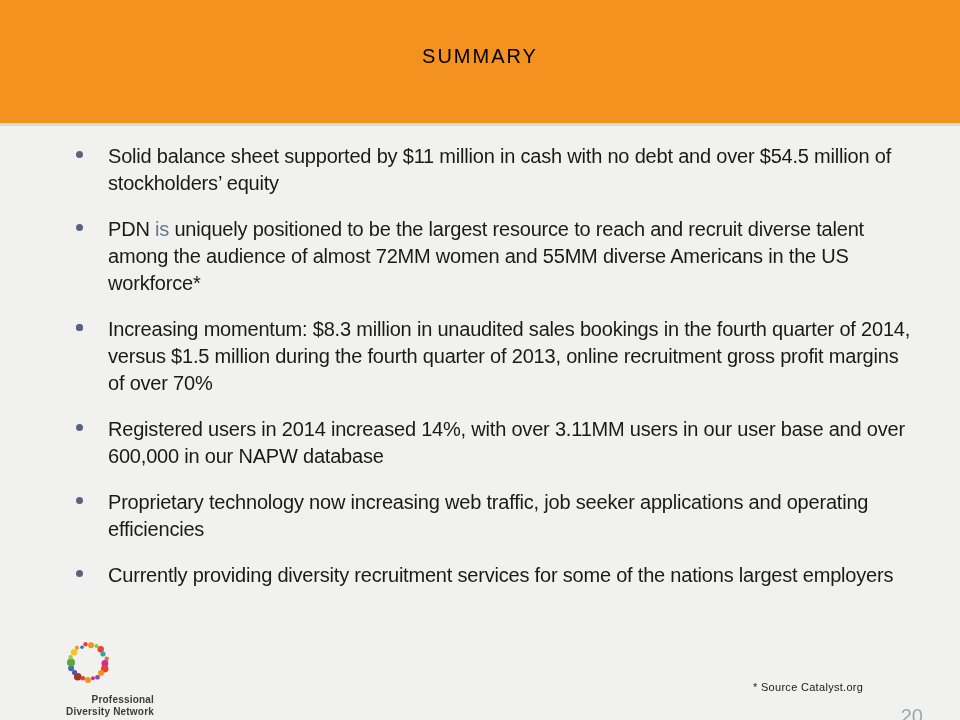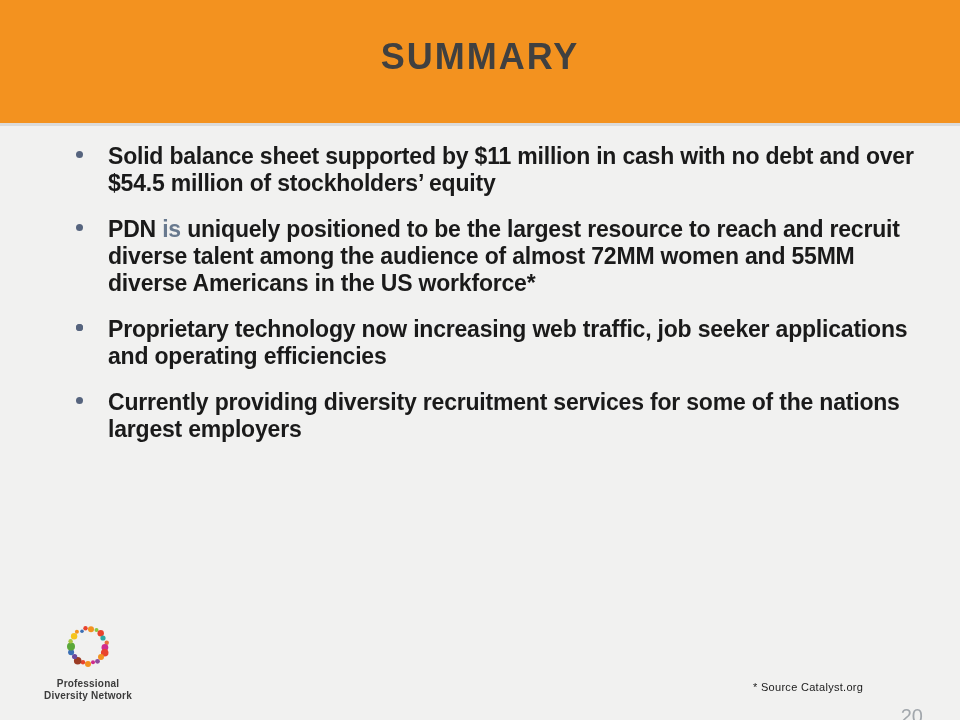--- a/index.html
+++ b/index.html
@@ -21,62 +21,61 @@
     top: 0; left: 0; right: 0;
     height: 123px;
     background: var(--header-orange, #F3921F);
     border-bottom: 3px solid var(--divider, #DBDBDB);
     display: flex;
     align-items: center;
     justify-content: center;
   }
   .header h1 {
     margin: 0 0 10px 0;
-    color: #404040;
-    font-size: 36px;
-    font-weight: 700;
+    color: #000000;
+    font-size: 20px;
+    font-weight: 400;
     letter-spacing: 2px;
   }
   .content {
     position: absolute;
     top: 143px;
     left: 72px;
     width: 858px;
   }
   ul.bullets {
     list-style: none;
     margin: 0;
     padding: 0;
   }
   ul.bullets li {
     position: relative;
     padding-left: 36px;
     margin: 0 12px 19px 0;
-    font-size: 23px;
+    font-size: 20px;
     line-height: 27px;
     letter-spacing: -0.2px;
     color: var(--text, #1A1A1A);
-    font-weight: bold;
   }
   ul.bullets li .dot {
     position: absolute;
     left: 4px;
     top: 8px;
     width: 7px;
     height: 7px;
     border-radius: 50%;
     background: var(--bullet-dot, #56647E);
   }
   .muted { color: var(--muted-word, #68798E); }
   .logo {
     position: absolute;
     left: 22px;
-    bottom: 19px;
+    bottom: 3px;
     width: 132px;
-    text-align: center;
+    text-align: right;
   }
   .logo svg { display: block; margin: 0 auto; }
   .logo-text {
     font-size: 10px;
     font-weight: bold;
     line-height: 11.5px;
     color: var(--logo-text, #3C3C3C);
     letter-spacing: 0.2px;
   }
   .footnote {
@@ -103,20 +102,22 @@
 
   <header class="header">
     <h1>SUMMARY</h1>
   </header>
 
   <main class="content">
     <ul class="bullets" id="bullet-list">
         <li><span class="dot"></span><span><span>Solid balance sheet supported by $11 million in cash with no debt and over $54.5 million of stockholders’ equity</span></span></li>
         <li><span class="dot"></span><span><span>PDN </span><span class="muted">is</span><span> uniquely positioned to be the largest resource to reach and recruit diverse talent among the audience of almost 72MM women and 55MM diverse Americans in the US workforce*</span></span></li>
         <li><span class="dot"></span></li>
+        <li><span class="dot"></span><span><span>Increasing momentum: $8.3 million in unaudited sales bookings in the fourth quarter of 2014, versus $1.5 million during the fourth quarter of 2013, online recruitment gross profit margins of over 70%</span></span></li>
+        <li><span class="dot"></span><span><span>Registered users in 2014 increased 14%, with over 3.11MM users in our user base and over 600,000 in our NAPW database</span></span></li>
         <li><span class="dot"></span><span><span>Proprietary technology now increasing web traffic, job seeker applications and operating efficiencies</span></span></li>
         <li><span class="dot"></span><span><span>Currently providing diversity recruitment services for some of the nations largest employers</span></span></li>
       </ul>
   </main>
 
   <div class="logo">
     <svg id="logo-ring" width="76" height="64" viewBox="0 0 76 64">
         <circle cx="35.5" cy="14.2" r="2.2" fill="#E8432D"></circle>
         <circle cx="41.0" cy="15.3" r="3" fill="#F3921F"></circle>
         <circle cx="46.5" cy="16.1" r="2" fill="#8CC63F"></circle>

